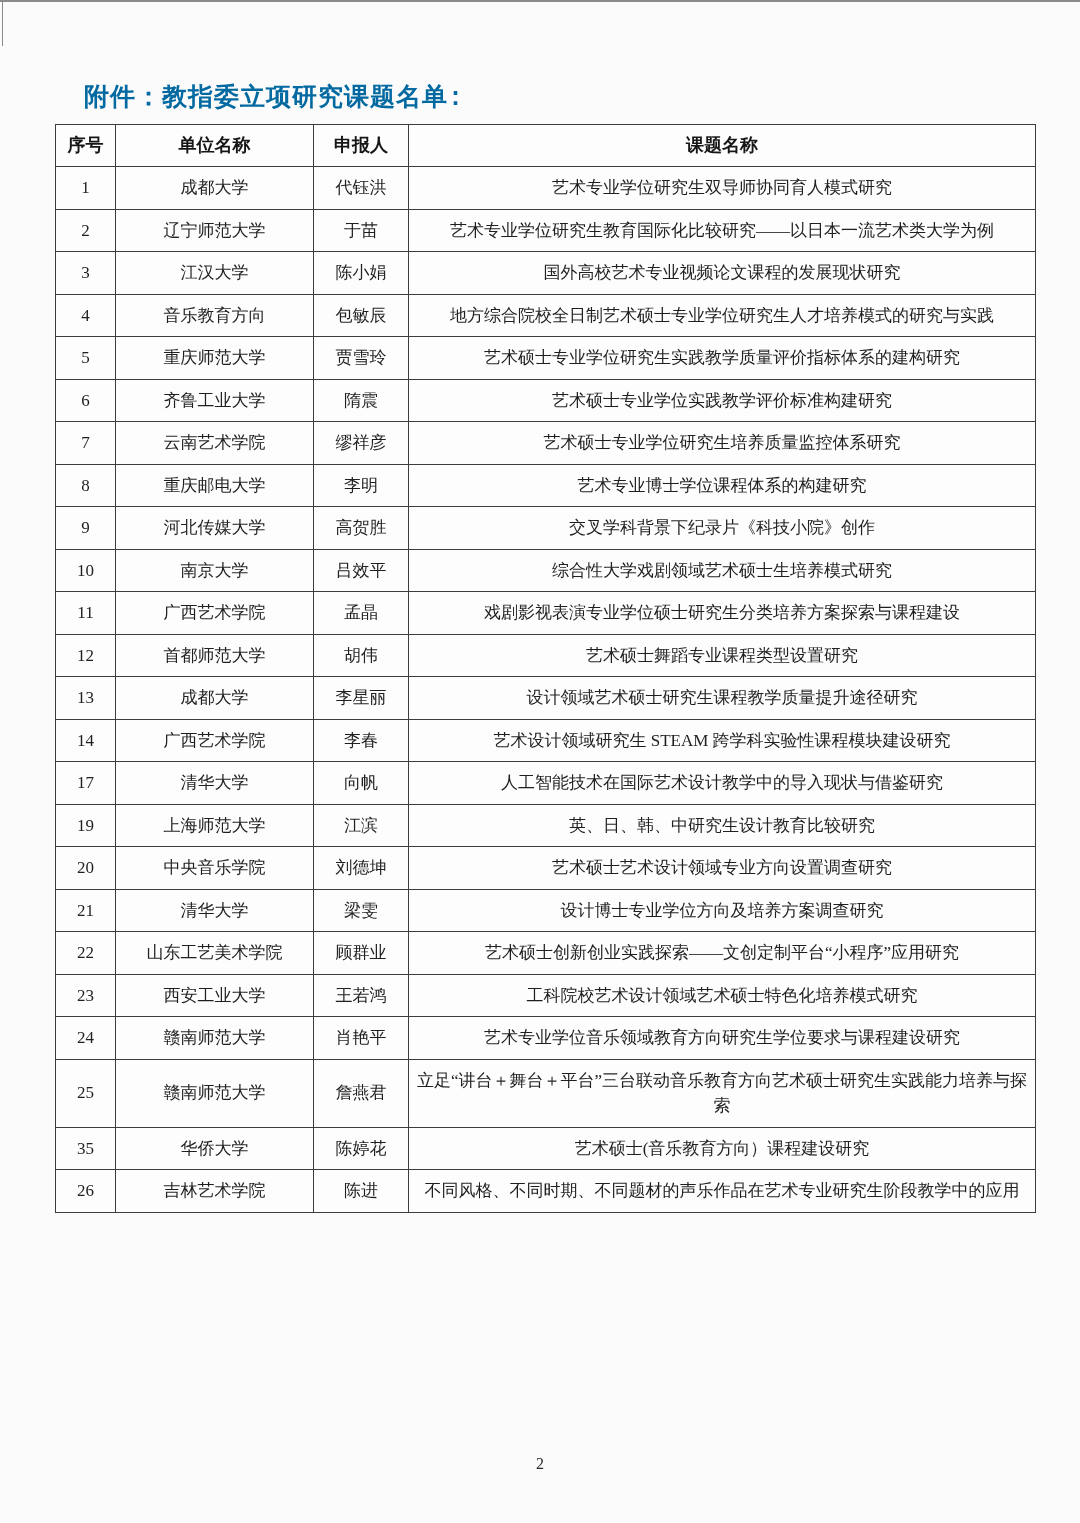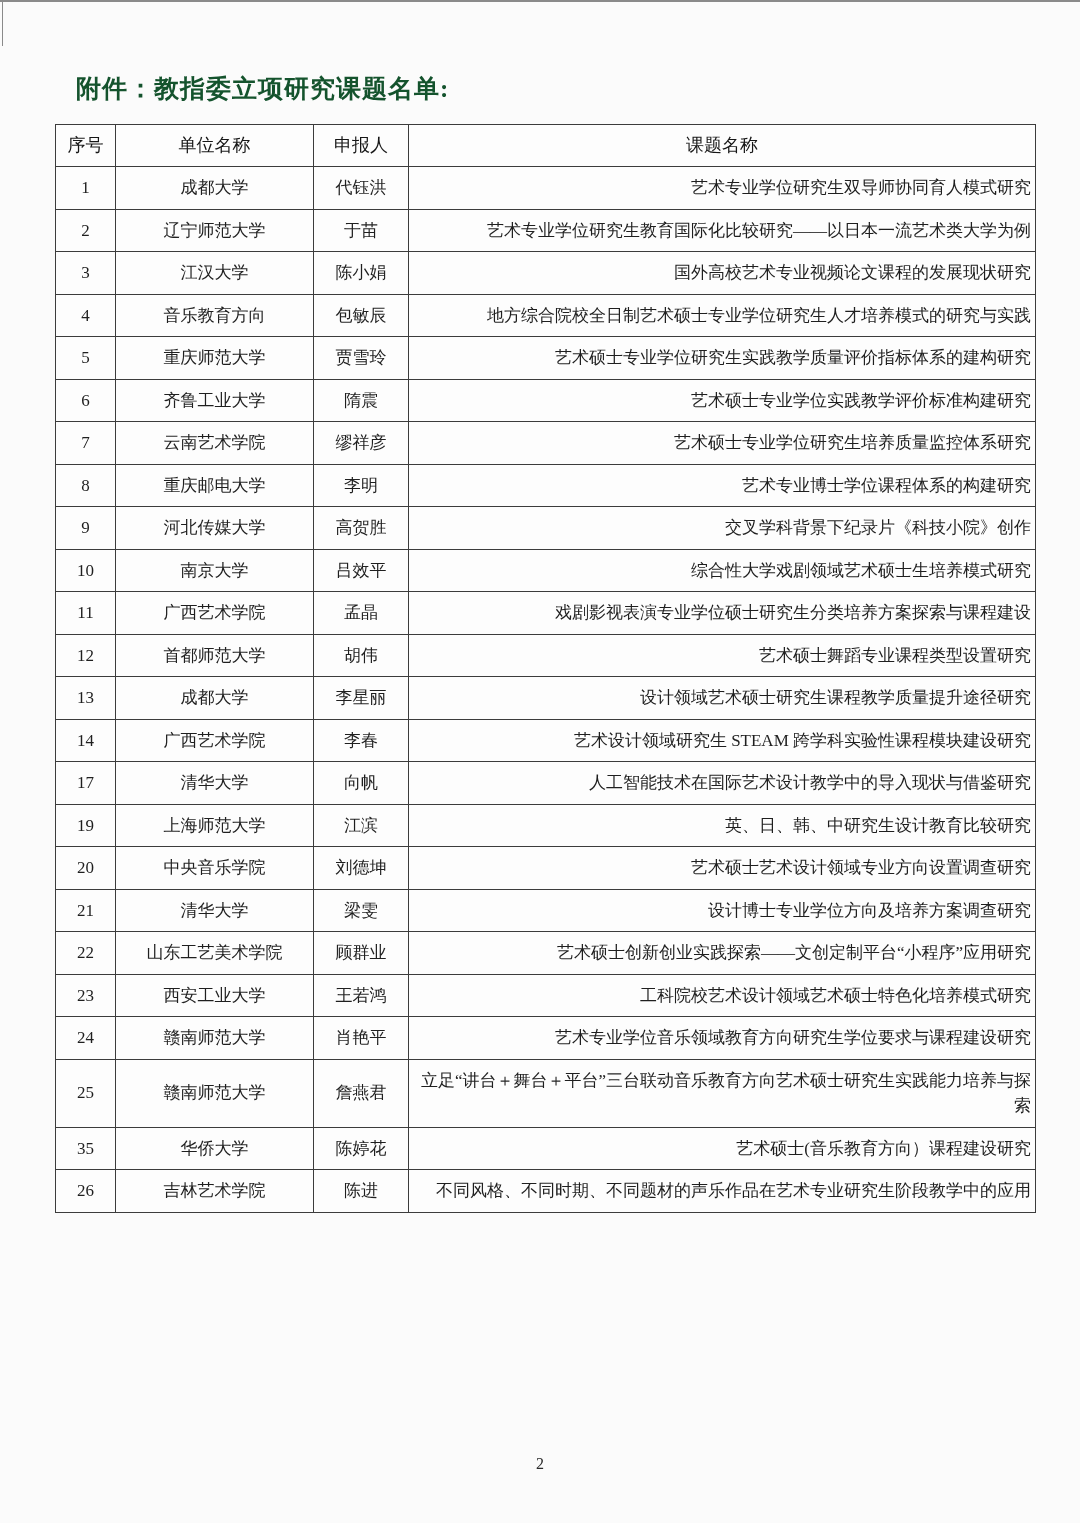--- a/index.html
+++ b/index.html
@@ -11,28 +11,28 @@
     position:relative;
     overflow:hidden;
   }
   .scan-edge-top{
     position:absolute;top:0;left:0;width:1080px;height:2px;background:#8a8a8a;
   }
   .scan-edge-left{
     position:absolute;top:0;left:2px;width:1px;height:46px;background:#8a8a8a;
   }
   .doc-title{
-    margin:0;
+    margin:8px;
     position:absolute;
     left:76px;top:72px;
-    font-family:Liberation Serif, serif;
+    font-family:Liberation Mono, monospace;
     font-weight:bold;
     font-size:25px;
     letter-spacing:1px;
-    color:#14532d;
+    color:#0369a1;
   }
   table.project-table{
     position:absolute;
     left:55px;top:124px;
     width:980px;
     border-collapse:collapse;
     table-layout:fixed;
     background:#fdfdfd;
   }
   table.project-table col.c-no{width:60px;}
@@ -41,30 +41,30 @@
   table.project-table col.c-topic{width:627px;}
   table.project-table th, table.project-table td{
     border:1px solid #3c3c3c;
     font-size:17px;
     line-height:1.5;
     vertical-align:middle;
     padding:8px 4px;
   }
   table.project-table th{
     font-size:18px;
-    font-weight:normal;
+    font-weight:bold;
     text-align:center;
     padding:7px 4px;
     color:#161616;
   }
   td.cell-no, td.cell-unit, td.cell-applicant{
     text-align:center;
   }
   td.cell-topic{
-    text-align:right;
+    text-align:center;
     padding-left:10px;
     padding-right:8px;
   }
   .page-number{
     position:absolute;
     left:0;right:0;
     top:1455px;
     text-align:center;
     font-size:16px;
     color:#2a2a2a;

